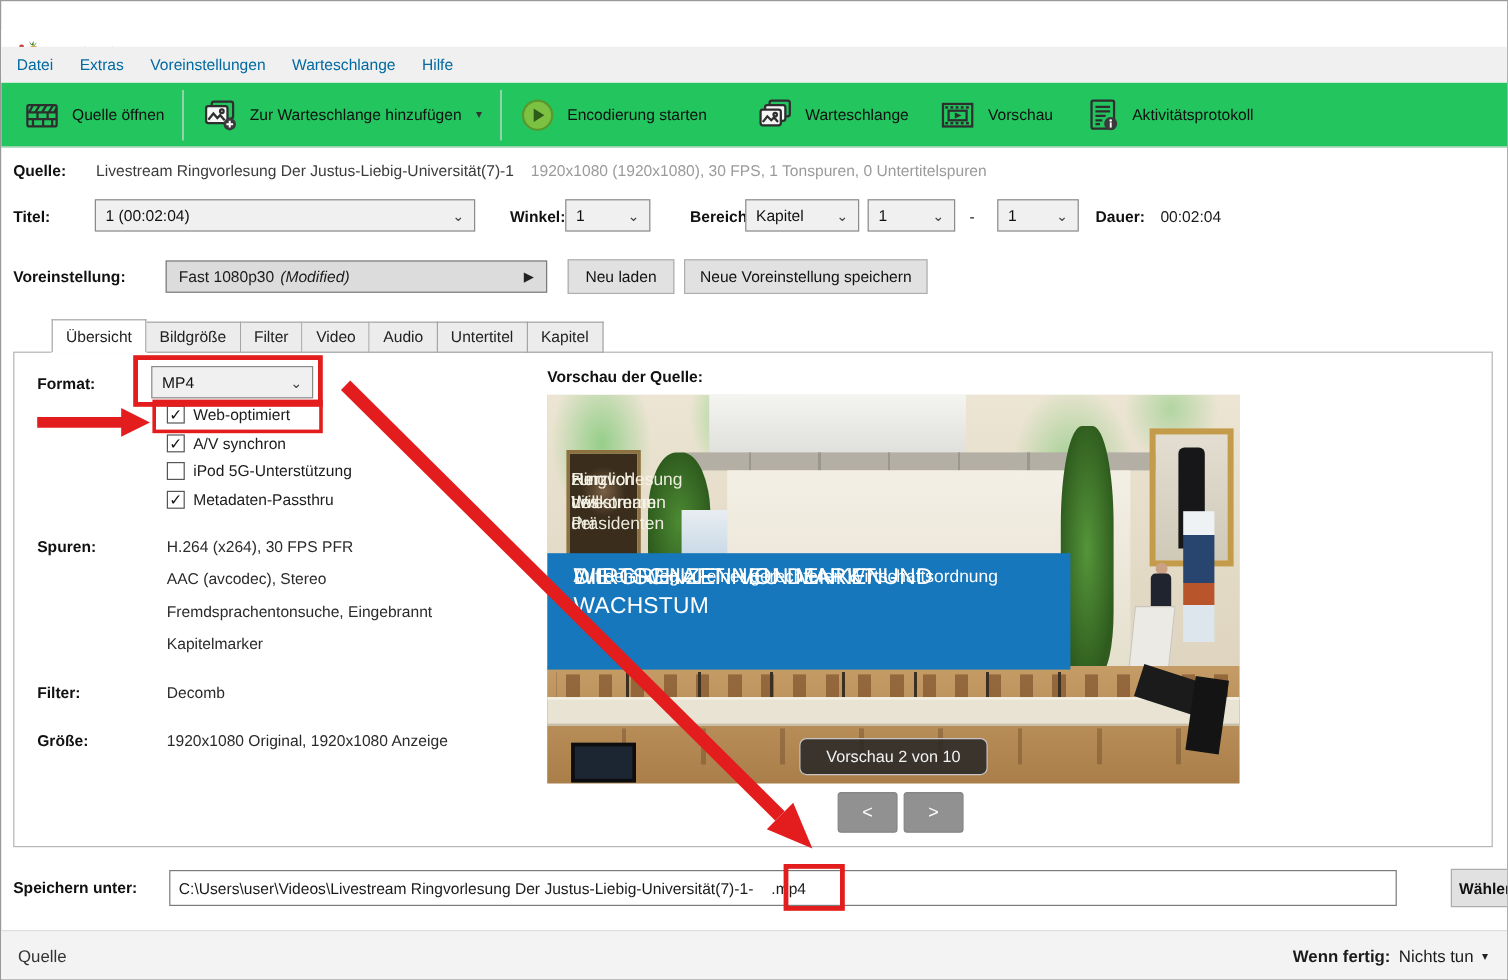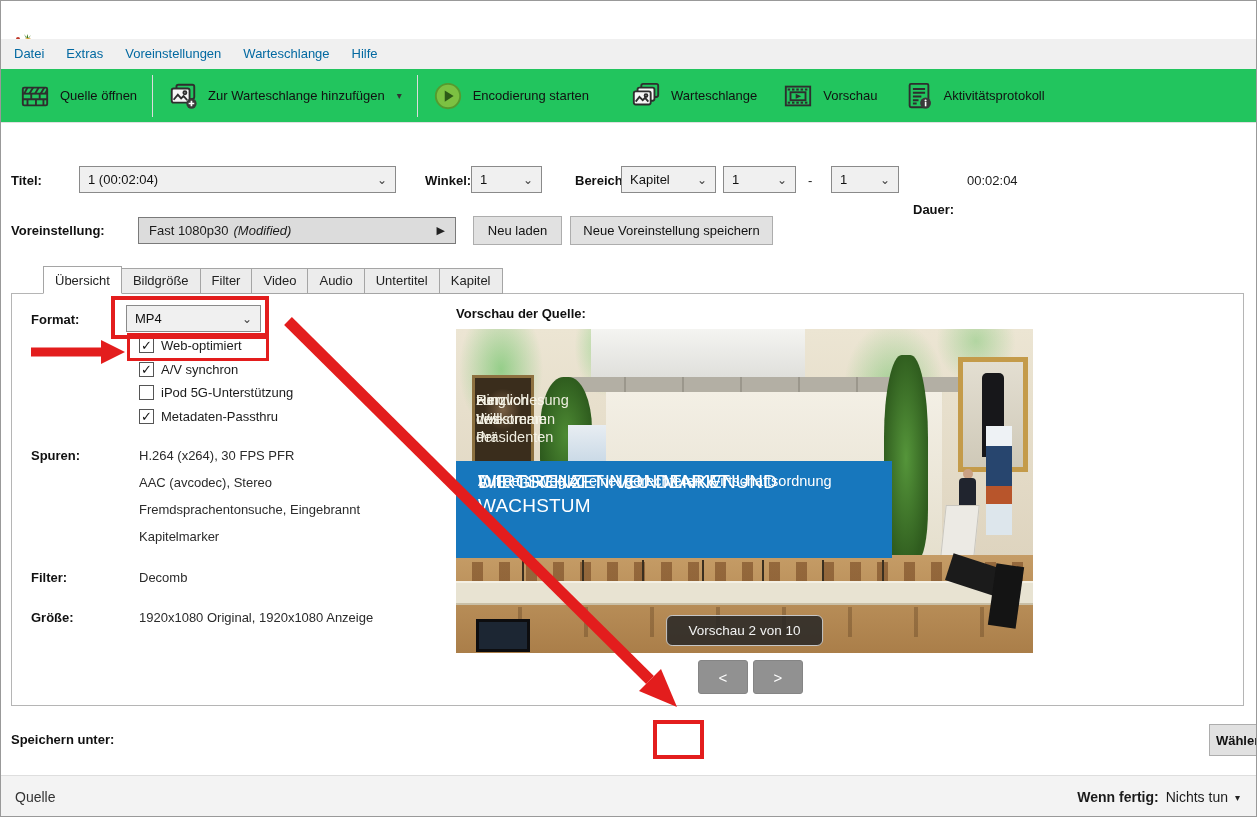--- a/index.html
+++ b/index.html
@@ -226,20 +226,25 @@
           <path d="M9.5 8.5h13M9.5 12.5h13M9.5 16.5h9M9.5 20.5h6M9.5 24h4"></path>
         </g>
         <circle cx="23" cy="23.5" r="5.8" fill="#3a3a3a"></circle>
         <circle cx="23" cy="20.8" r="1.1" fill="#fff"></circle>
         <rect x="22.2" y="22.4" width="1.7" height="4.6" fill="#fff"></rect>
       </svg>
       <span class="tb-label">Aktivitätsprotokoll</span>
     </div>
   </div>
 
+  <div class="abs" style="left:10px; top:134px; display:flex; align-items:baseline; white-space:nowrap;">
+    <span class="row-label">Quelle:</span>
+    <span style="margin-left:25px; color:#3c3c3c;">Livestream Ringvorlesung Der Justus-Liebig-Universität(7)-1</span>
+    <span class="gray" style="margin-left:14px;">1920x1080 (1920x1080), 30 FPS, 1 Tonspuren, 0 Untertitelspuren</span>
+  </div>
 
   <span class="abs row-label" style="left:10px; top:172px;">Titel:</span>
   <div class="abs select" style="left:78px; top:165px; width:317px; height:27px;">
     <span>1 (00:02:04)</span>
     <span class="chev">⌄</span>
   </div>
   <span class="abs row-label" style="left:424px; top:172px;">Winkel:</span>
   <div class="abs select" style="left:470px; top:165px; width:71px; height:27px;">
     <span>1</span>
     <span class="chev">⌄</span>
@@ -251,21 +256,21 @@
   </div>
   <div class="abs select" style="left:722px; top:165px; width:73px; height:27px;">
     <span>1</span>
     <span class="chev">⌄</span>
   </div>
   <span class="abs" style="left:807px; top:172px;">-</span>
   <div class="abs select" style="left:830px; top:165px; width:68px; height:27px;">
     <span>1</span>
     <span class="chev">⌄</span>
   </div>
-  <span class="abs row-label" style="left:912px; top:172px;margin-top:29px;">Dauer:</span>
+  <span class="abs row-label" style="left:912px; top:172px;">Dauer:</span>
   <span class="abs" style="left:966px; top:172px;">00:02:04</span>
 
   <span class="abs row-label" style="left:10px; top:222px;">Voreinstellung:</span>
   <div class="abs preset-btn" style="left:137px; top:216px; width:318px; height:27px;">
     <span>Fast 1080p30</span>
     <span class="mod">(Modified)</span>
     <span class="fly">▶</span>
   </div>
   <div class="abs btn" style="left:472px; top:215px; width:89px; height:29px;">Neu laden</div>
   <div class="abs btn" style="left:569px; top:215px; width:203px; height:29px;">Neue Voreinstellung speichern</div>
@@ -359,20 +364,24 @@
     <div class="pv-tilt"></div>
     <div class="pv-speaker"></div>
     <div class="pv-laptop"></div>
     <div class="pv-overlay">Vorschau 2 von 10</div>
   </div>
 
   <div class="abs nav-btn" style="left:697px; top:659px;">&lt;</div>
   <div class="abs nav-btn" style="left:752px; top:659px;">&gt;</div>
 
   <span class="abs row-label" style="left:10px; top:731px;">Speichern unter:</span>
+  <div class="abs dest-field">
+    <span>C:\Users\user\Videos\Livestream Ringvorlesung Der Justus-Liebig-Universität(7)-1-</span>
+    <span class="dest-ext">.mp4</span>
+  </div>
   <div class="abs btn bold" style="left:1208px; top:723px; width:60px; height:32px;">Wählen</div>
 
   <div class="abs statusbar">
     <span class="status-text">Quelle</span>
     <div class="when-done">
       <span class="bold">Wenn fertig:</span>
       <span>Nichts tun</span>
       <span class="when-caret">▾</span>
     </div>
   </div>

